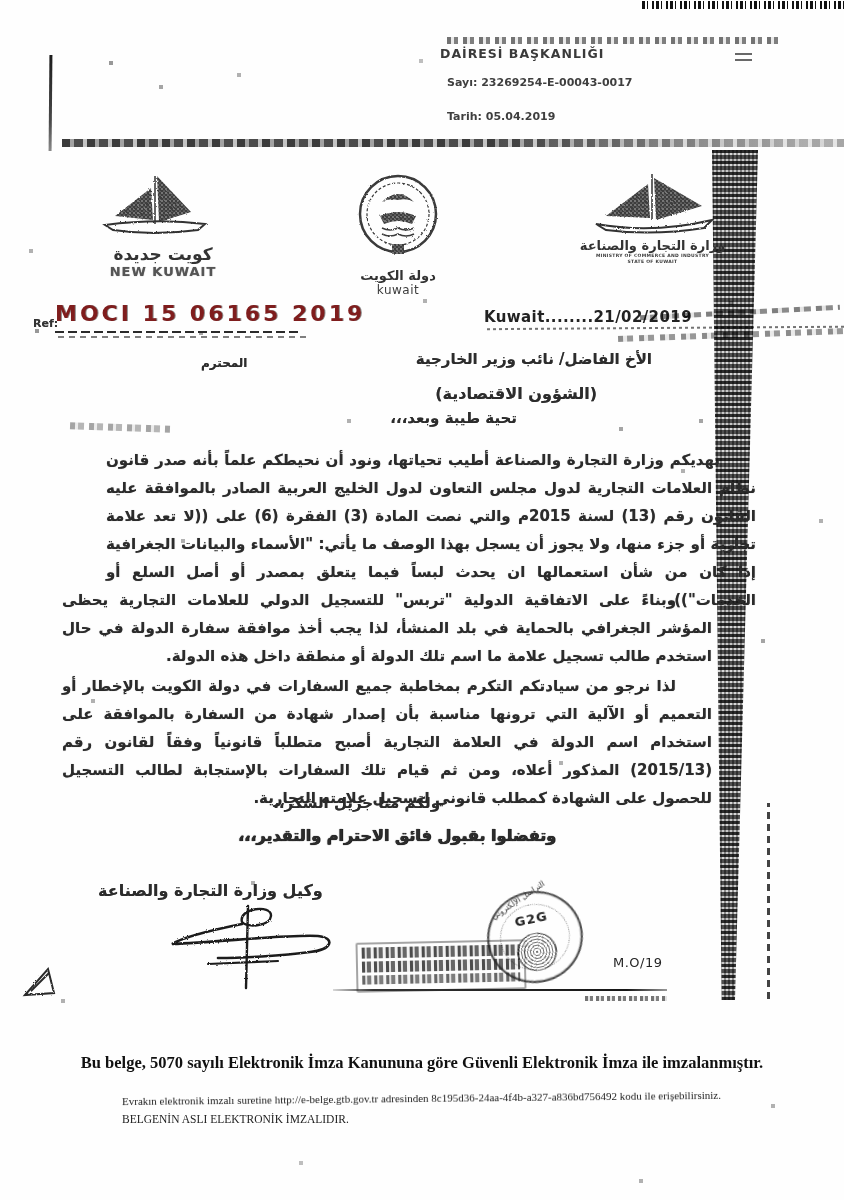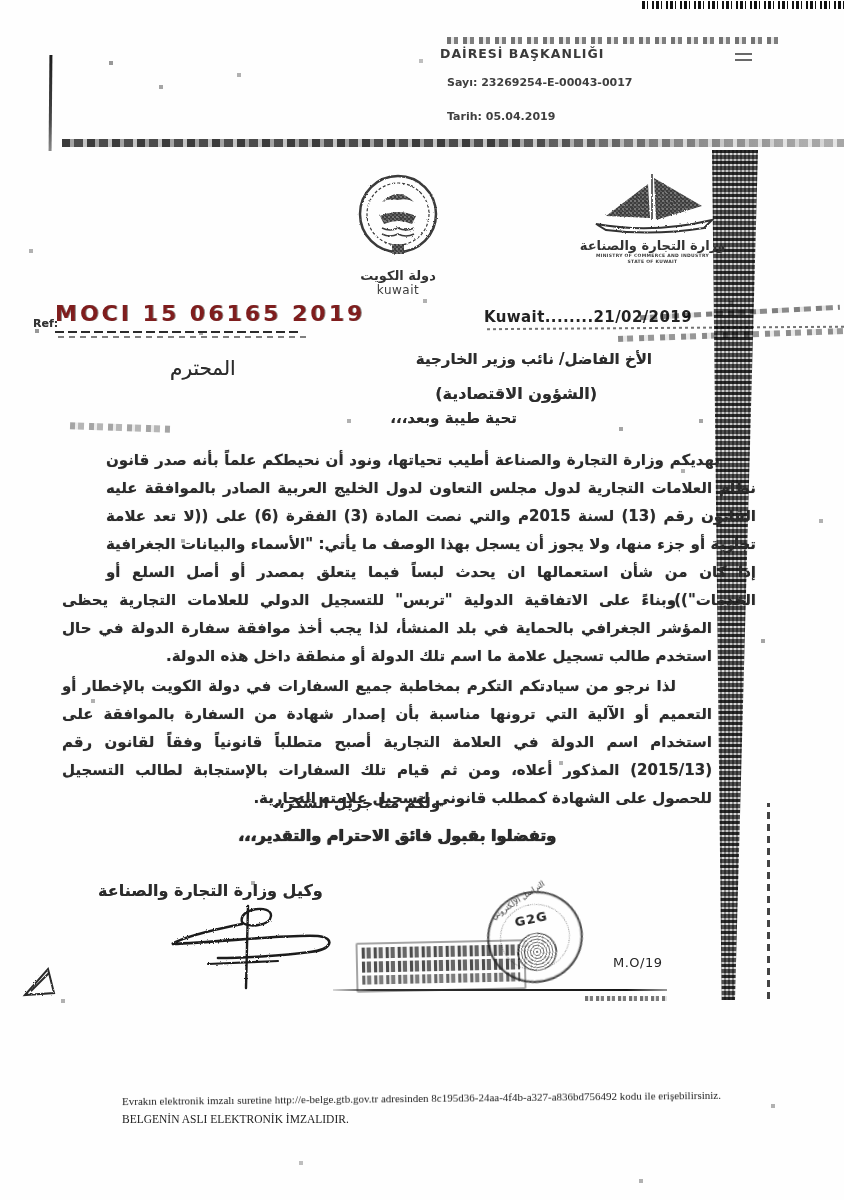--- a/index.html
+++ b/index.html
@@ -79,21 +79,21 @@
     background:repeating-linear-gradient(90deg,rgba(0,0,0,.55) 0 3px,transparent 3px 6px); }
   .smudge-a { left:640px; top:310px; width:200px; height:5px; transform:rotate(-3deg); filter:blur(.6px);
     background:repeating-linear-gradient(90deg,rgba(0,0,0,.5) 0 6px,rgba(0,0,0,.1) 6px 10px,rgba(0,0,0,.45) 10px 17px,transparent 17px 22px); }
   .smudge-b { left:618px; top:332px; width:226px; height:6px; transform:rotate(-2deg); filter:blur(.6px);
     background:repeating-linear-gradient(90deg,rgba(0,0,0,.45) 0 5px,rgba(0,0,0,.08) 5px 9px,rgba(0,0,0,.4) 9px 15px,transparent 15px 21px); }
   .smudge-c { left:70px; top:424px; width:100px; height:7px; transform:rotate(2deg); filter:blur(.7px); opacity:.7;
     background:repeating-linear-gradient(90deg,rgba(0,0,0,.5) 0 5px,rgba(0,0,0,.1) 5px 8px,rgba(0,0,0,.4) 8px 14px,transparent 14px 19px); }
 
   
   .addr-line1 { right:192px; top:350px; font-size:15px; font-weight:bold; }
-  .addr-honorific { left:170px; top:356px; font-size:20px; font-weight:normal; }
+  .addr-honorific { left:201px; top:356px; font-size:12px; font-weight:bold; }
   .addr-line2 { right:247px; top:384px; font-size:16px; font-weight:bold; }
   .addr-salutation { right:327px; top:409px; font-size:15px; font-weight:bold; }
 
   
   .para {
     left:62px; width:650px; font-size:15px; font-weight:bold; line-height:28px;
     text-align:justify; text-align-last:right; text-indent:36px;
     color:#2b2b2b; text-shadow:0 0 .7px rgba(0,0,0,.5); filter:blur(.22px);
   }
   .para-1 { top:446px;margin-left:44px; }
@@ -179,20 +179,32 @@
   <div class="abs hdr-dept">DAİRESİ BAŞKANLIĞI</div>
   <div class="abs hdr-date">Tarih: 05.04.2019</div>
   <div class="abs hdr-no">Sayı: 23269254-E-00043-0017</div>
   <div class="abs equal-mark"></div>
   <div class="abs left-tick"></div>
   <div class="abs hline-noise"></div>
   <div class="abs dark-bar"></div>
   <div class="abs thin-dash-line"></div>
   <div class="abs speckles"></div>
 
+  <div class="abs logo-wrap logo-new-kuwait">
+    <svg width="140" height="72" viewBox="0 0 140 72">
+      <g filter="url(#rough)">
+        <polygon points="22,48 58,20 60,52" fill="url(#speck)"></polygon>
+        <polygon points="64,8 98,44 66,54" fill="url(#speck)"></polygon>
+        <path d="M12,57 Q65,50 112,56 L105,62 Q60,68 20,62 Z" fill="none" stroke="#333" stroke-width="2"></path>
+        <line x1="62" y1="8" x2="62" y2="56" stroke="#333" stroke-width="1.5"></line>
+      </g>
+    </svg>
+    <div class="logo-arabic arabic soft">كويت جديدة</div>
+    <div class="logo-english soft">NEW KUWAIT</div>
+  </div>
 
   <div class="abs logo-wrap logo-emblem">
     <svg width="92" height="92" viewBox="0 0 92 92">
       <g filter="url(#rough)">
         <circle cx="46" cy="42" r="38" fill="none" stroke="#3a3a3a" stroke-width="2.5"></circle>
         <circle cx="46" cy="42" r="31" fill="none" stroke="#3a3a3a" stroke-width="1.2" stroke-dasharray="3 2"></circle>
         <path d="M30,30 Q46,14 62,30 Q56,26 46,28 Q36,26 30,30 Z" fill="url(#speck)"></path>
         <path d="M28,44 Q46,36 64,44 L60,52 Q46,46 32,52 Z" fill="url(#speck)"></path>
         <path d="M30,56 q8,4 16,0 q8,4 16,0" stroke="#3a3a3a" stroke-width="1.5" fill="none"></path>
         <path d="M30,62 q8,4 16,0 q8,4 16,0" stroke="#3a3a3a" stroke-width="1.5" fill="none"></path>
@@ -268,16 +280,17 @@
     <div class="g2g-inner-ring"></div>
     <div class="g2g-ring-text arabic">التراسل الإلكتروني</div>
     <div class="g2g-text">G2G</div>
     <div class="g2g-emblem"></div>
   </div>
 
   <div class="abs stamp-code soft">M.O/19</div>
   <div class="abs under-stamp-line"></div>
   <div class="abs under-line-noise"></div>
 
+  <div class="abs footer-bold">Bu belge, 5070 sayılı Elektronik İmza Kanununa göre Güvenli Elektronik İmza ile imzalanmıştır.</div>
   <div class="abs footer-info">Evrakın elektronik imzalı suretine http://e-belge.gtb.gov.tr adresinden 8c195d36-24aa-4f4b-a327-a836bd756492 kodu ile erişebilirsiniz.</div>
   <div class="abs footer-original">BELGENİN ASLI ELEKTRONİK İMZALIDIR.</div>
 
 </div>
 
 </body></html>

